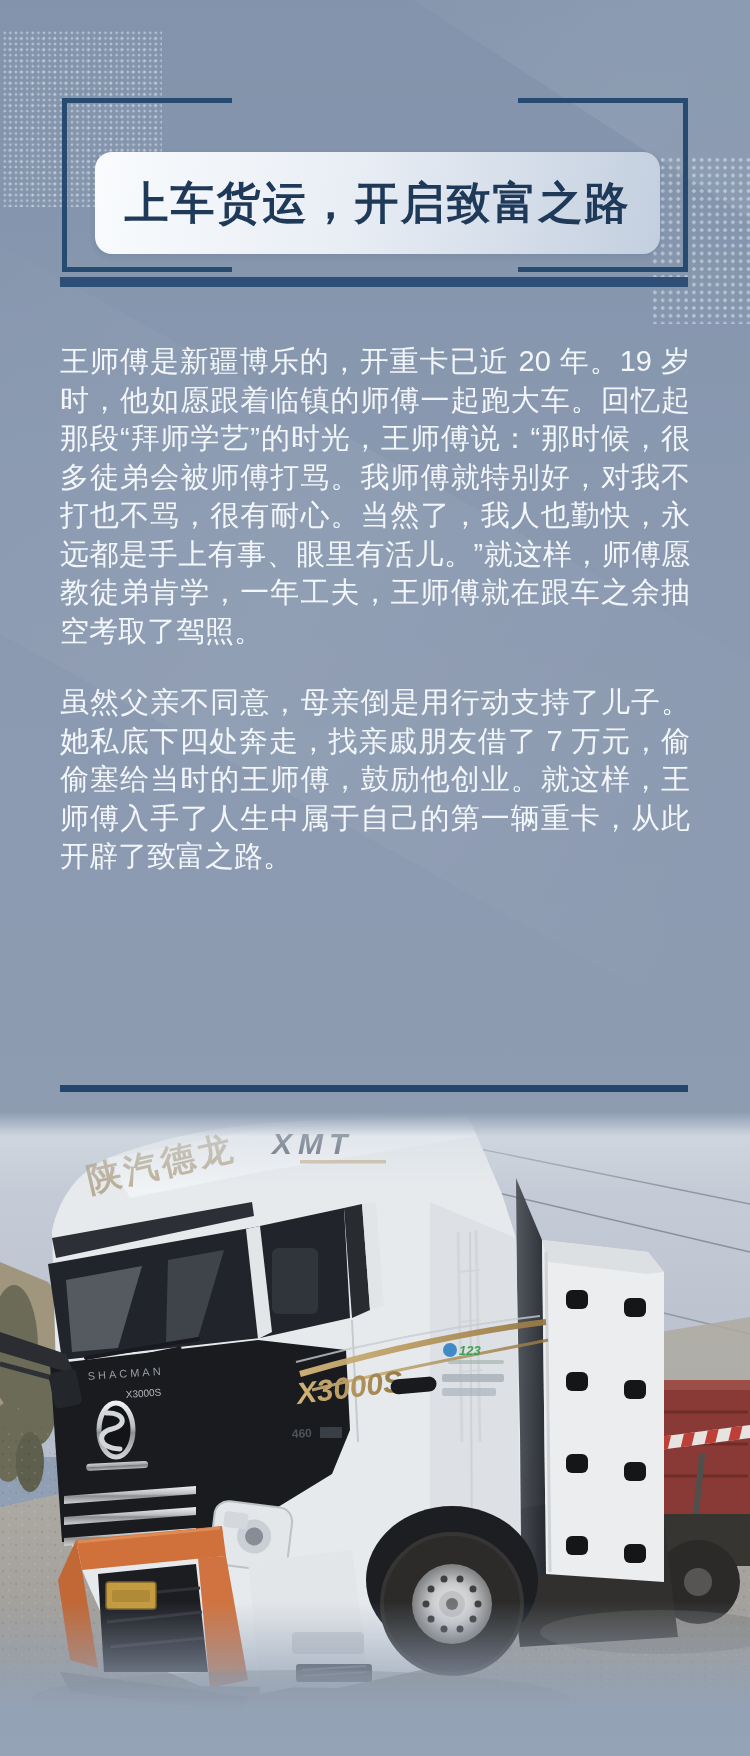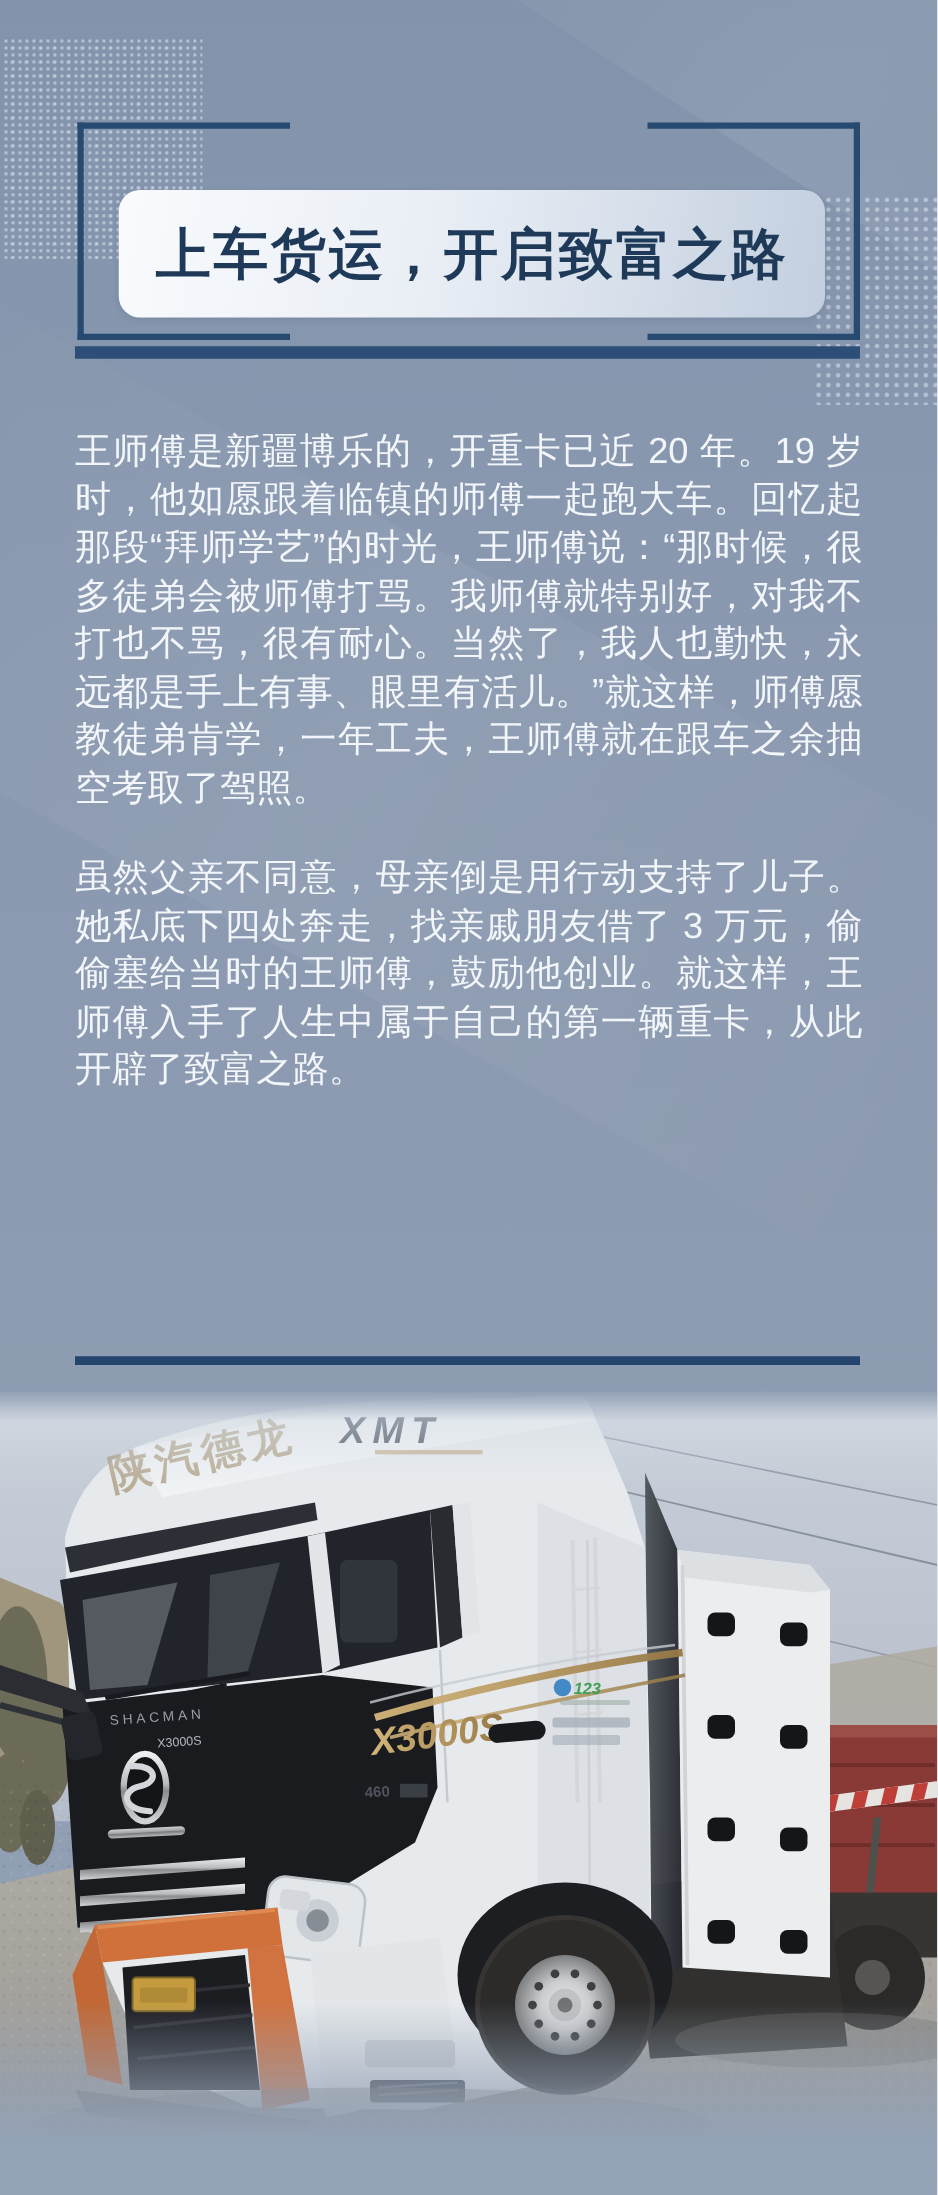--- a/index.html
+++ b/index.html
@@ -78,21 +78,21 @@
   <div class="bracket bracket-left"></div>
   <div class="bracket bracket-right"></div>
 
   <div class="title-banner">
     <h1>上车货运，开启致富之路</h1>
   </div>
   <div class="header-bar"></div>
 
   <div class="article">
     <p>王师傅是新疆博乐的，开重卡已近 20 年。19 岁时，他如愿跟着临镇的师傅一起跑大车。回忆起那段“拜师学艺”的时光，王师傅说：“那时候，很多徒弟会被师傅打骂。我师傅就特别好，对我不打也不骂，很有耐心。当然了，我人也勤快，永远都是手上有事、眼里有活儿。”就这样，师傅愿教徒弟肯学，一年工夫，王师傅就在跟车之余抽空考取了驾照。</p>
-    <p>虽然父亲不同意，母亲倒是用行动支持了儿子。她私底下四处奔走，找亲戚朋友借了 3 万元，偷偷塞给当时的王师傅，鼓励他创业。就这样，王师傅入手了人生中属于自己的第一辆重卡，从此开辟了致富之路。</p>
+    <p>虽然父亲不同意，母亲倒是用行动支持了儿子。她私底下四处奔走，找亲戚朋友借了 7 万元，偷偷塞给当时的王师傅，鼓励他创业。就这样，王师傅入手了人生中属于自己的第一辆重卡，从此开辟了致富之路。</p>
   </div>
 
   <div class="photo-divider"></div>
 
   <figure class="photo">
     <svg width="750" height="612" viewBox="0 0 750 612">
       <defs>
         <linearGradient id="skyG" x1="0" y1="0" x2="0" y2="1">
           <stop offset="0" stop-color="#cdd3dc"></stop>
             <stop offset="1" stop-color="#b7bfcb"></stop>

